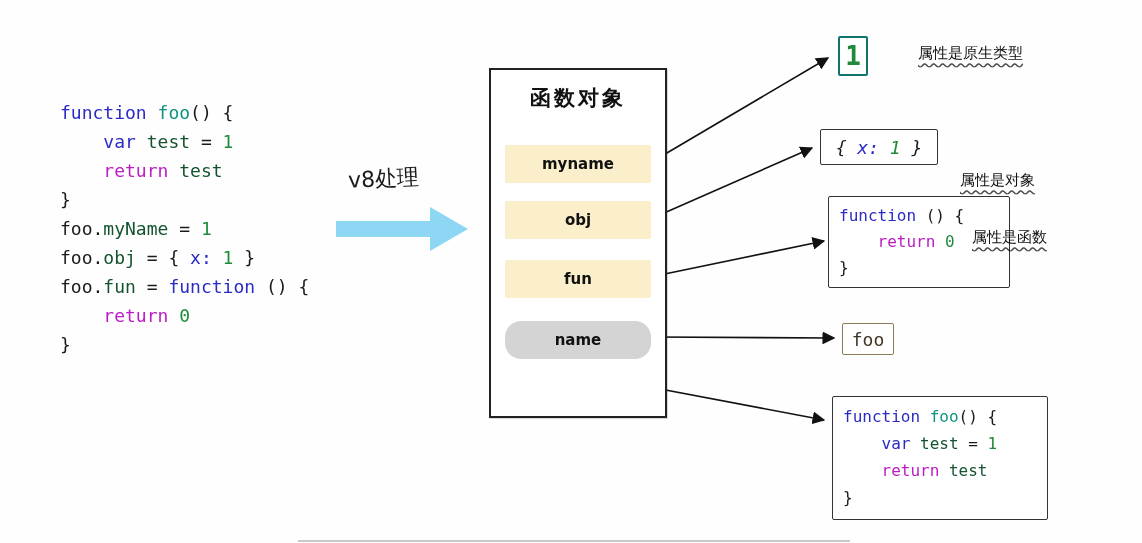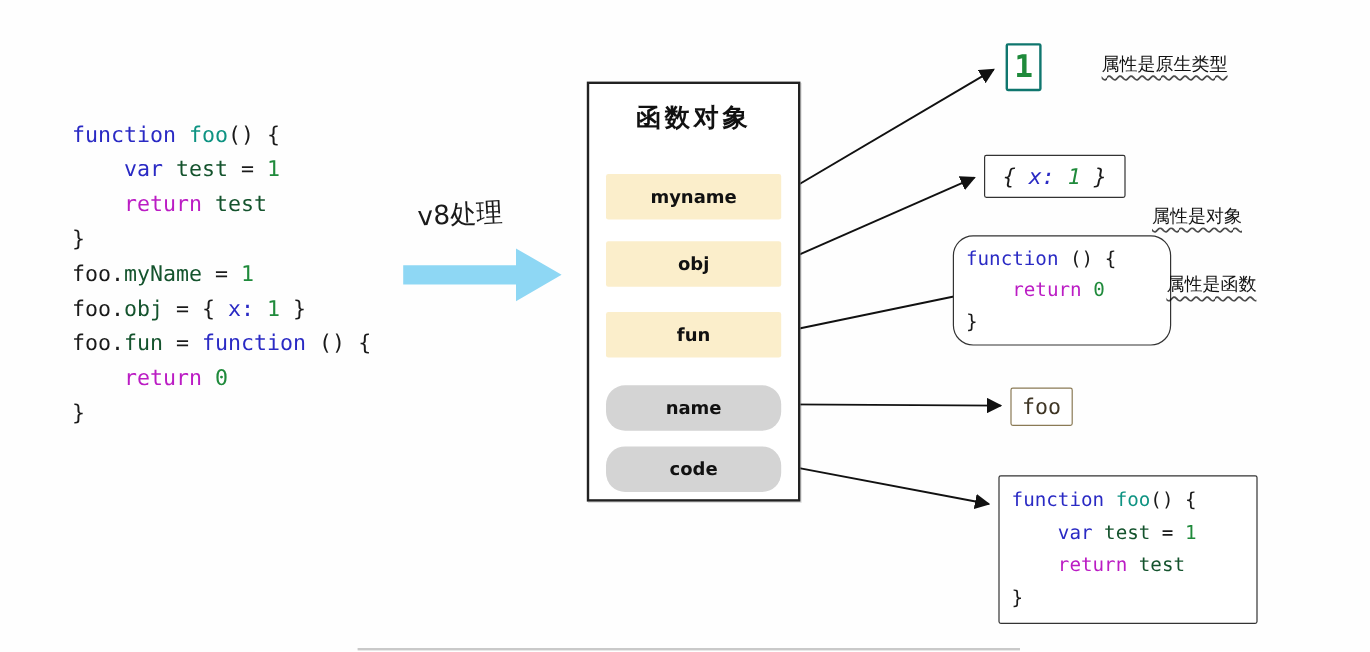--- a/index.html
+++ b/index.html
@@ -64,23 +64,23 @@
     font-family:"DejaVu Sans Mono",monospace;
     font-size:26px;font-weight:bold;color:#1f8a3b;
   }
   .obj-box{
     left:820px;top:129px;width:118px;height:36px;
     display:flex;align-items:center;justify-content:center;
     font-family:"DejaVu Sans Mono",monospace;font-size:18px;font-style:italic;
   }
   .obj-box .code-line{display:inline;}
   .fn-box{
-    left:794px;top:196px;width:182px;height:92px;
+    left:828px;top:196px;width:182px;height:92px;
     font-family:"DejaVu Sans Mono",monospace;font-size:16px;
-    line-height:26px;padding:6px 10px;border-radius:17px;
+    line-height:26px;padding:6px 10px;
   }
   .name-box{
     left:842px;top:323px;width:52px;height:32px;
     border:1.5px solid #8a7a55;
     display:flex;align-items:center;justify-content:center;
     font-family:"DejaVu Sans Mono",monospace;font-size:18px;color:#3f3625;
   }
   .code2-box{
     left:832px;top:396px;width:216px;height:124px;
     font-family:"DejaVu Sans Mono",monospace;font-size:16px;
@@ -143,23 +143,20 @@
     </div>
     <div class="fo-row own" style="top:131px">
       <span>obj</span>
     </div>
     <div class="fo-row own" style="top:190px">
       <span>fun</span>
     </div>
     <div class="fo-row internal" style="top:251px">
       <span>name</span>
     </div>
-    <div class="fo-row internal" style="top:302px">
-      <span>code</span>
-    </div>
   </div>
 
   <div class="val-box primitive">
     <span class="num">1</span>
   </div>
   <div class="anno anno-primitive">属性是原生类型</div>
 
   <div class="val-box obj-box">
       <div class="code-line"><span class="tok-pl">{ </span><span class="tok-kw">x: </span><span class="tok-num">1</span><span class="tok-pl"> }</span></div>
     </div>

